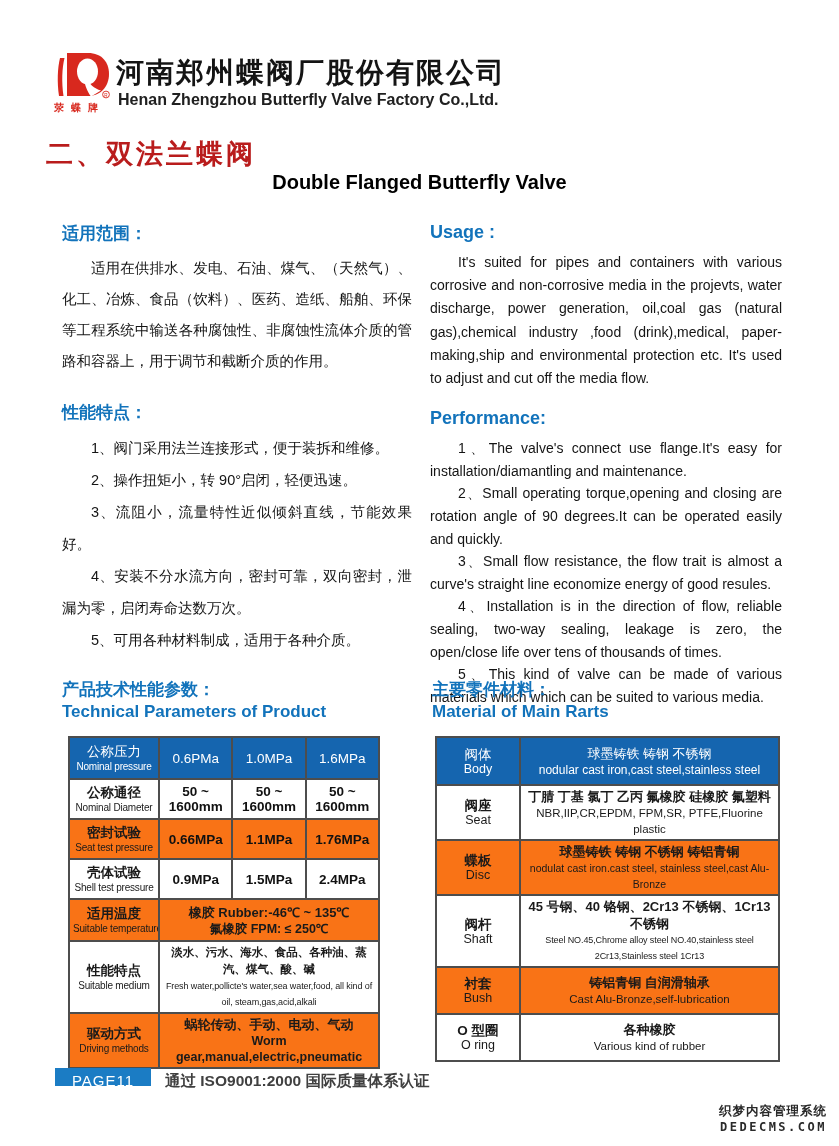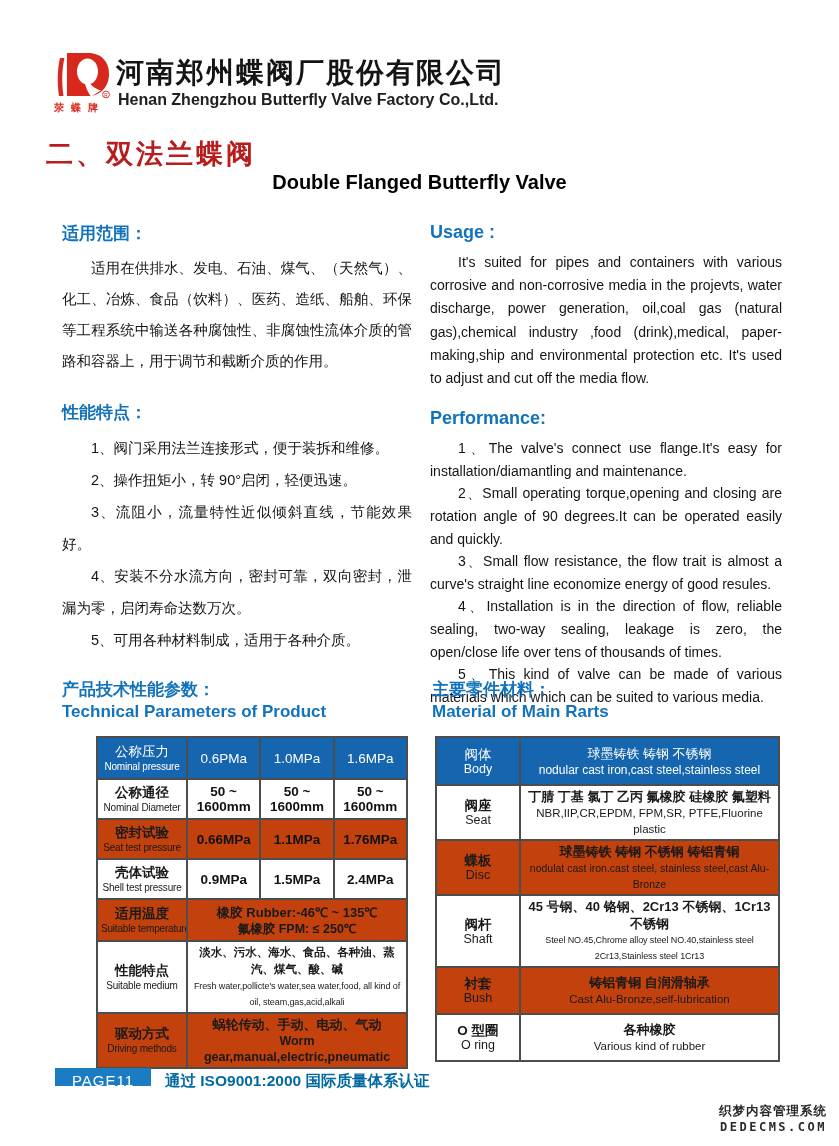--- a/index.html
+++ b/index.html
@@ -37,24 +37,24 @@
   .perf-item { margin:0; font-size:14px; line-height:22.6px; text-align:justify;
     text-indent:2em; color:#141414; }
   
   .tbl-head { position:absolute; top:679px; }
   .tbl-head-left  { left:62px; }
   .tbl-head-right { left:432px; }
   .tbl-head .cn, .tbl-head .en { display:block; color:#1273bb; font-size:17px; font-weight:bold; line-height:22px; }
   
   table { border-collapse:collapse; table-layout:fixed; }
   td { border:2px solid #4d4d4d; text-align:center; vertical-align:middle; padding:2px 3px; overflow:hidden; }
-  .tech-table { position:absolute; left:68px;  top:736px; width:312px;margin-left:28px; }
+  .tech-table { position:absolute; left:68px;  top:736px; width:312px; }
   .mat-table  { position:absolute; left:435px; top:736px; width:345px; }
   tr.thead td { background:#1565af; color:#ffffff; }
-  tr.alt td { background:#c2410c; }
+  tr.alt td { background:#f97316; }
   .lbl-cn { display:block; font-size:13.5px; font-weight:bold; line-height:16px; }
   .lbl-en { display:block; font-size:10px; line-height:13px; white-space:nowrap; letter-spacing:-0.2px; }
   .mat-table .lbl-en { font-size:12.5px; letter-spacing:0; }
   tr.thead .lbl-cn { font-weight:normal; }
   .val { font-size:13.5px; font-weight:bold; color:#111; }
   tr.thead .val { font-weight:normal; color:#fff; }
   .tech-table tr { height:40px; }
   .tech-table tr.thead { height:42px; }
   .tech-table tr.span-row { height:42px; }
   .mat-table tr { height:47px; }
@@ -63,21 +63,21 @@
   .sp2 { display:block; font-size:12.5px; font-weight:bold; line-height:16px; }
   .sp1.sm { font-size:11.5px; }
   .sp2.md { font-size:11.5px; font-weight:normal; }
   .sp2.sm { font-size:10.5px; font-weight:normal; }
   .sp2.xs { font-size:9px; font-weight:normal; letter-spacing:-0.1px; }
   tr.thead .sp1, tr.thead .sp2 { font-weight:normal; }
   tr.thead .sp2 { font-size:12px; }
   
   .footer-bar { position:absolute; left:55px; top:1068px; width:96px; height:18px;
     background:#1b7cc4; color:#fff; font-size:15px; line-height:25px; text-align:center; letter-spacing:1px; }
-  .footer-cert { position:absolute; left:165px; top:1071px; font-size:15.5px; font-weight:bold; color:#0369a1; }
+  .footer-cert { position:absolute; left:165px; top:1071px; font-size:15.5px; font-weight:bold; color:#404040; }
   
   .watermark { position:absolute; right:12px; bottom:12px; text-align:right; color:#2a2a2a; }
   .watermark .w1 { display:block; font-size:12.5px; font-weight:bold; letter-spacing:1px; }
   .watermark .w2 { display:block; font-size:12px; font-weight:bold; letter-spacing:2.5px;
     font-family:"DejaVu Sans Mono", monospace; }
 </style>
 </head>
 <body>
 
 <div class="page">

